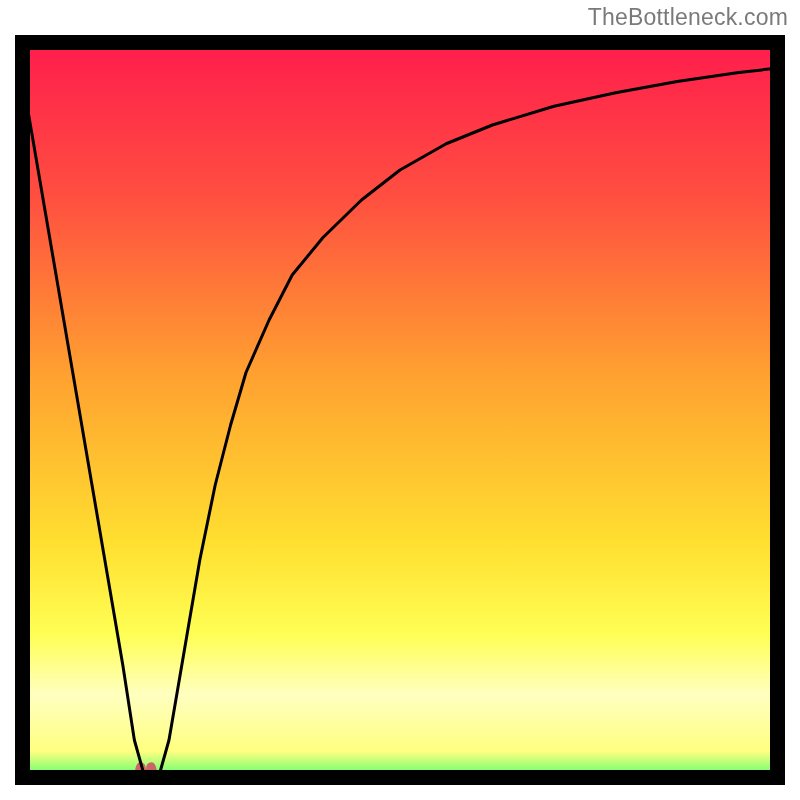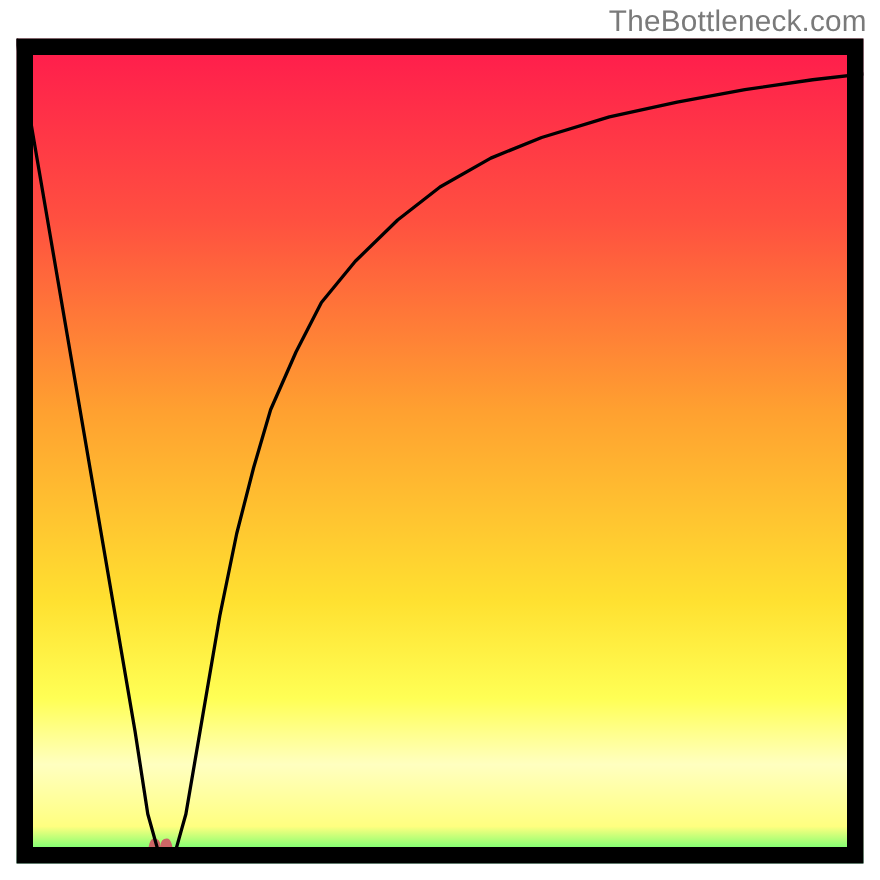--- a/index.html
+++ b/index.html
@@ -10,21 +10,21 @@
   }
   .container {
     width: 800px;
     height: 800px;
     position: relative;
   }
   .attribution {
     position: absolute;
     top: 4px;
     right: 12px;
-    font-size: 27px;
+    font-size: 23px;
     color: #7a7a7a;
     font-weight: 500;
     letter-spacing: 0.2px;
   }
   .plot {
     position: absolute;
     left: 15px;
     top: 35px;
     width: 770px;
     height: 750px;

